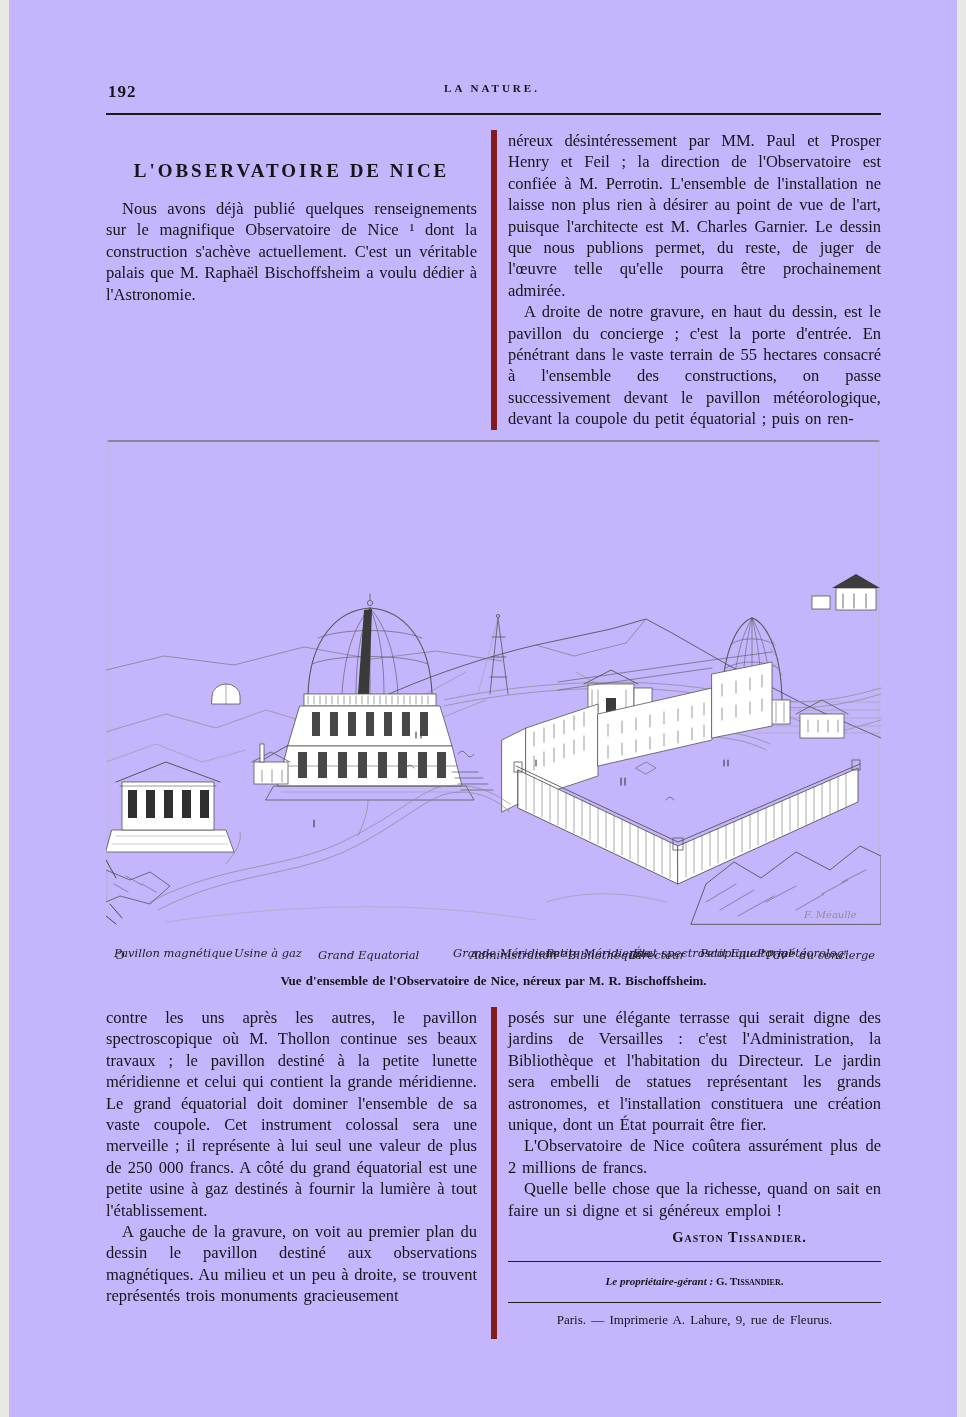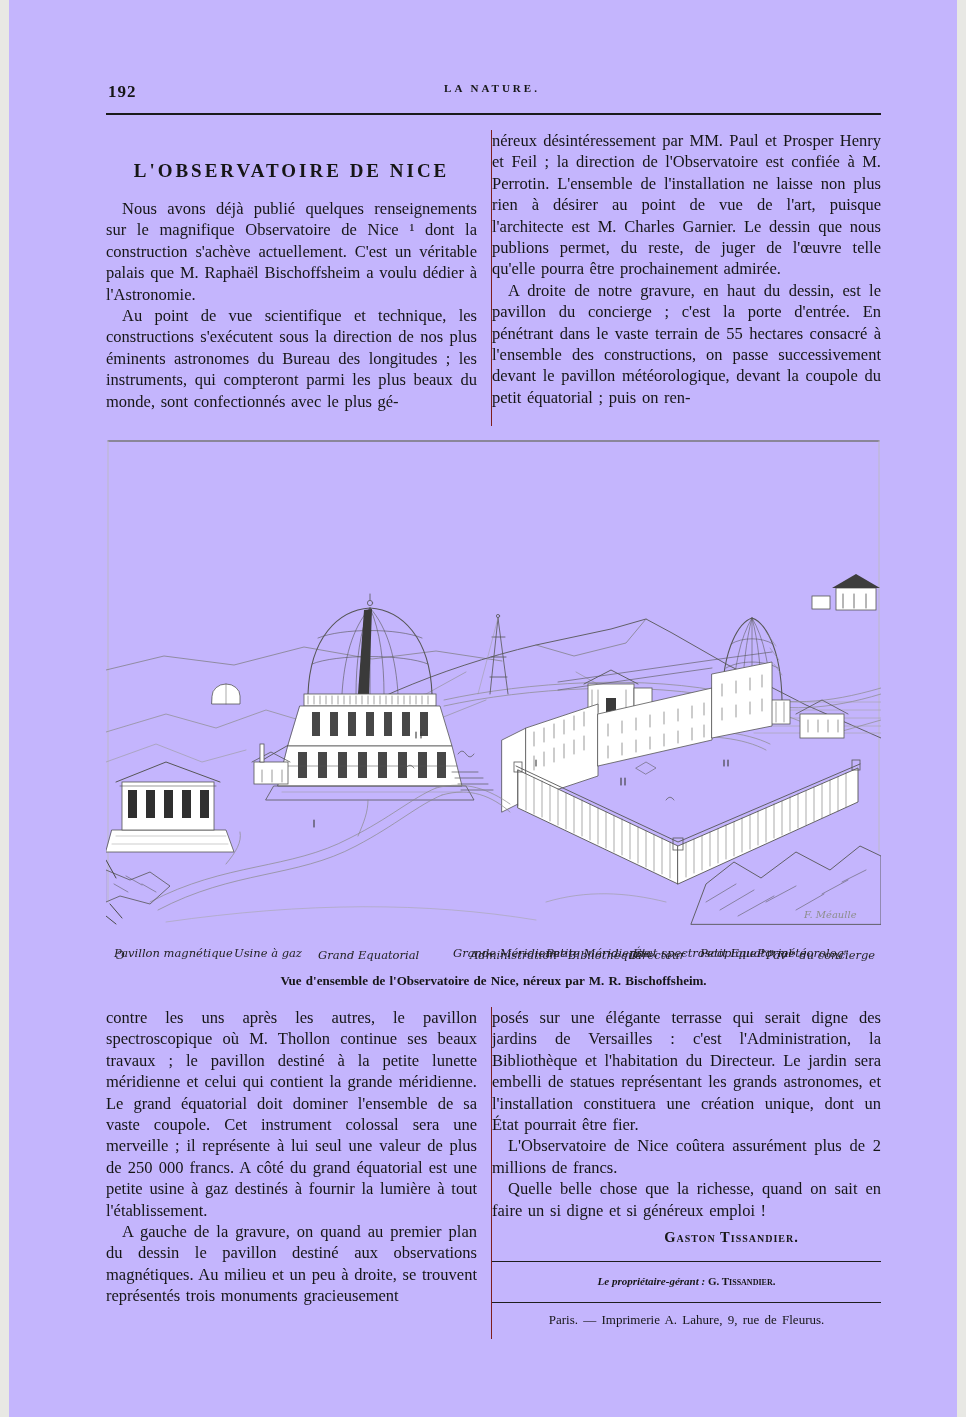--- a/index.html
+++ b/index.html
@@ -8,21 +8,21 @@
   
   .hdr-num{position:absolute;left:99px;top:82px;font-size:17px;font-weight:bold;letter-spacing:1px;}
   .hdr-title{position:absolute;left:0;top:82px;width:966px;text-align:center;
              font-size:11px;font-weight:bold;letter-spacing:3px;}
   .hdr-rule{position:absolute;left:97px;top:113px;width:775px;border-top:2px solid #1a1a1a;}
   
   .cols{position:absolute;left:97px;width:775px;display:flex;align-items:stretch;}
   .cols-upper{top:130px;min-height:296px;}
   .cols-lower{top:1007px;min-height:332px;}
   .col-l{width:385px;box-sizing:border-box;padding-right:14px;}
-  .col-r{width:390px;box-sizing:border-box;border-left:1px solid #7f1d1d;}
+  .col-r{width:390px;box-sizing:border-box;border-left:6px solid #7f1d1d;padding-left:11px;}
   .art-title{text-align:center;font-size:19px;font-weight:bold;letter-spacing:3px;
              margin:30px 0 16px 0;white-space:nowrap;}
   p.body{margin:0;font-size:16.5px;line-height:21.4px;text-align:justify;word-spacing:1.5px;}
   p.ind{text-indent:16px;}
   p.noind{text-indent:0;}
   .footnote{margin-top:16px;font-size:13.5px;}
   .author-sig{margin-top:8px;text-align:center;padding-left:90px;font-variant:small-caps;
               font-weight:bold;font-size:14.5px;letter-spacing:1px;}
   .foot-rule{border:none;border-top:1.6px solid #1e1e1e;margin:15px 0 0 0;}
   .gerant{margin-top:13px;text-align:center;font-size:11px;}
@@ -44,21 +44,20 @@
 <div class="page">
 
   <div class="hdr-num">192</div>
   <div class="hdr-title">LA NATURE.</div>
   <div class="hdr-rule"></div>
 
   <div class="cols cols-upper">
     <div class="col-l">
       <div class="art-title">L'OBSERVATOIRE DE NICE</div>
       <p class="body ind">Nous avons déjà publié quelques renseignements sur le magnifique Observatoire de Nice ¹ dont la construction s'achève actuellement. C'est un véritable palais que M. Raphaël Bischoffsheim a voulu dédier à l'Astronomie.</p>
-      <p class="body ind">Au point de vue scientifique et technique, les constructions s'exécutent sous la direction de nos plus éminents astronomes du Bureau des longitudes ; les instruments, qui compteront parmi les plus beaux du monde, sont confectionnés avec le plus gé-</p>
     </div>
     <div class="col-r">
       <p class="body noind">néreux désintéressement par MM. Paul et Prosper Henry et Feil ; la direction de l'Observatoire est confiée à M. Perrotin. L'ensemble de l'installation ne laisse non plus rien à désirer au point de vue de l'art, puisque l'architecte est M. Charles Garnier. Le dessin que nous publions permet, du reste, de juger de l'œuvre telle qu'elle pourra être prochainement admirée.</p>
       <p class="body ind">A droite de notre gravure, en haut du dessin, est le pavillon du concierge ; c'est la porte d'entrée. En pénétrant dans le vaste terrain de 55 hectares consacré à l'ensemble des constructions, on passe successivement devant le pavillon météorologique, devant la coupole du petit équatorial ; puis on ren-</p>
     </div>
   </div>
 
   <div class="figure">
     <svg width="775" height="495" viewBox="0 0 775 495">
       <g stroke="#565656" stroke-width="0.8" fill="none" stroke-linecap="round">
@@ -223,21 +222,21 @@
     <span class="eng-label lblr2" style="left:462px">Bibliothèque</span>
     <span class="eng-label lblr2" style="left:523px">Directeur</span>
     <span class="eng-label lblr2" style="left:660px">Pavᵒⁿ du concierge</span>
 
     <div class="fig-caption">Vue d'ensemble de l'Observatoire de Nice, néreux par M. R. Bischoffsheim.</div>
   </div>
 
   <div class="cols cols-lower">
     <div class="col-l">
       <p class="body noind">contre les uns après les autres, le pavillon spectroscopique où M. Thollon continue ses beaux travaux ; le pavillon destiné à la petite lunette méridienne et celui qui contient la grande méridienne. Le grand équatorial doit dominer l'ensemble de sa vaste coupole. Cet instrument colossal sera une merveille ; il représente à lui seul une valeur de plus de 250 000 francs. A côté du grand équatorial est une petite usine à gaz destinés à fournir la lumière à tout l'établissement.</p>
-      <p class="body ind">A gauche de la gravure, on quand au premier plan du dessin le pavillon destiné aux observations magnétiques. Au milieu et un peu à droite, se trouvent représentés trois monuments gracieusement</p>
+      <p class="body ind">A gauche de la gravure, on voit au premier plan du dessin le pavillon destiné aux observations magnétiques. Au milieu et un peu à droite, se trouvent représentés trois monuments gracieusement</p>
     </div>
     <div class="col-r">
       <p class="body noind">posés sur une élégante terrasse qui serait digne des jardins de Versailles : c'est l'Administration, la Bibliothèque et l'habitation du Directeur. Le jardin sera embelli de statues représentant les grands astronomes, et l'installation constituera une création unique, dont un État pourrait être fier.</p>
       <p class="body ind">L'Observatoire de Nice coûtera assurément plus de 2 millions de francs.</p>
       <p class="body ind">Quelle belle chose que la richesse, quand on sait en faire un si digne et si généreux emploi !</p>
       <div class="author-sig">Gaston Tissandier.</div>
       <hr class="foot-rule">
       <div class="gerant">
         <span class="lbl">Le propriétaire-gérant :</span>
         <span class="nm">G. Tissandier.</span>

